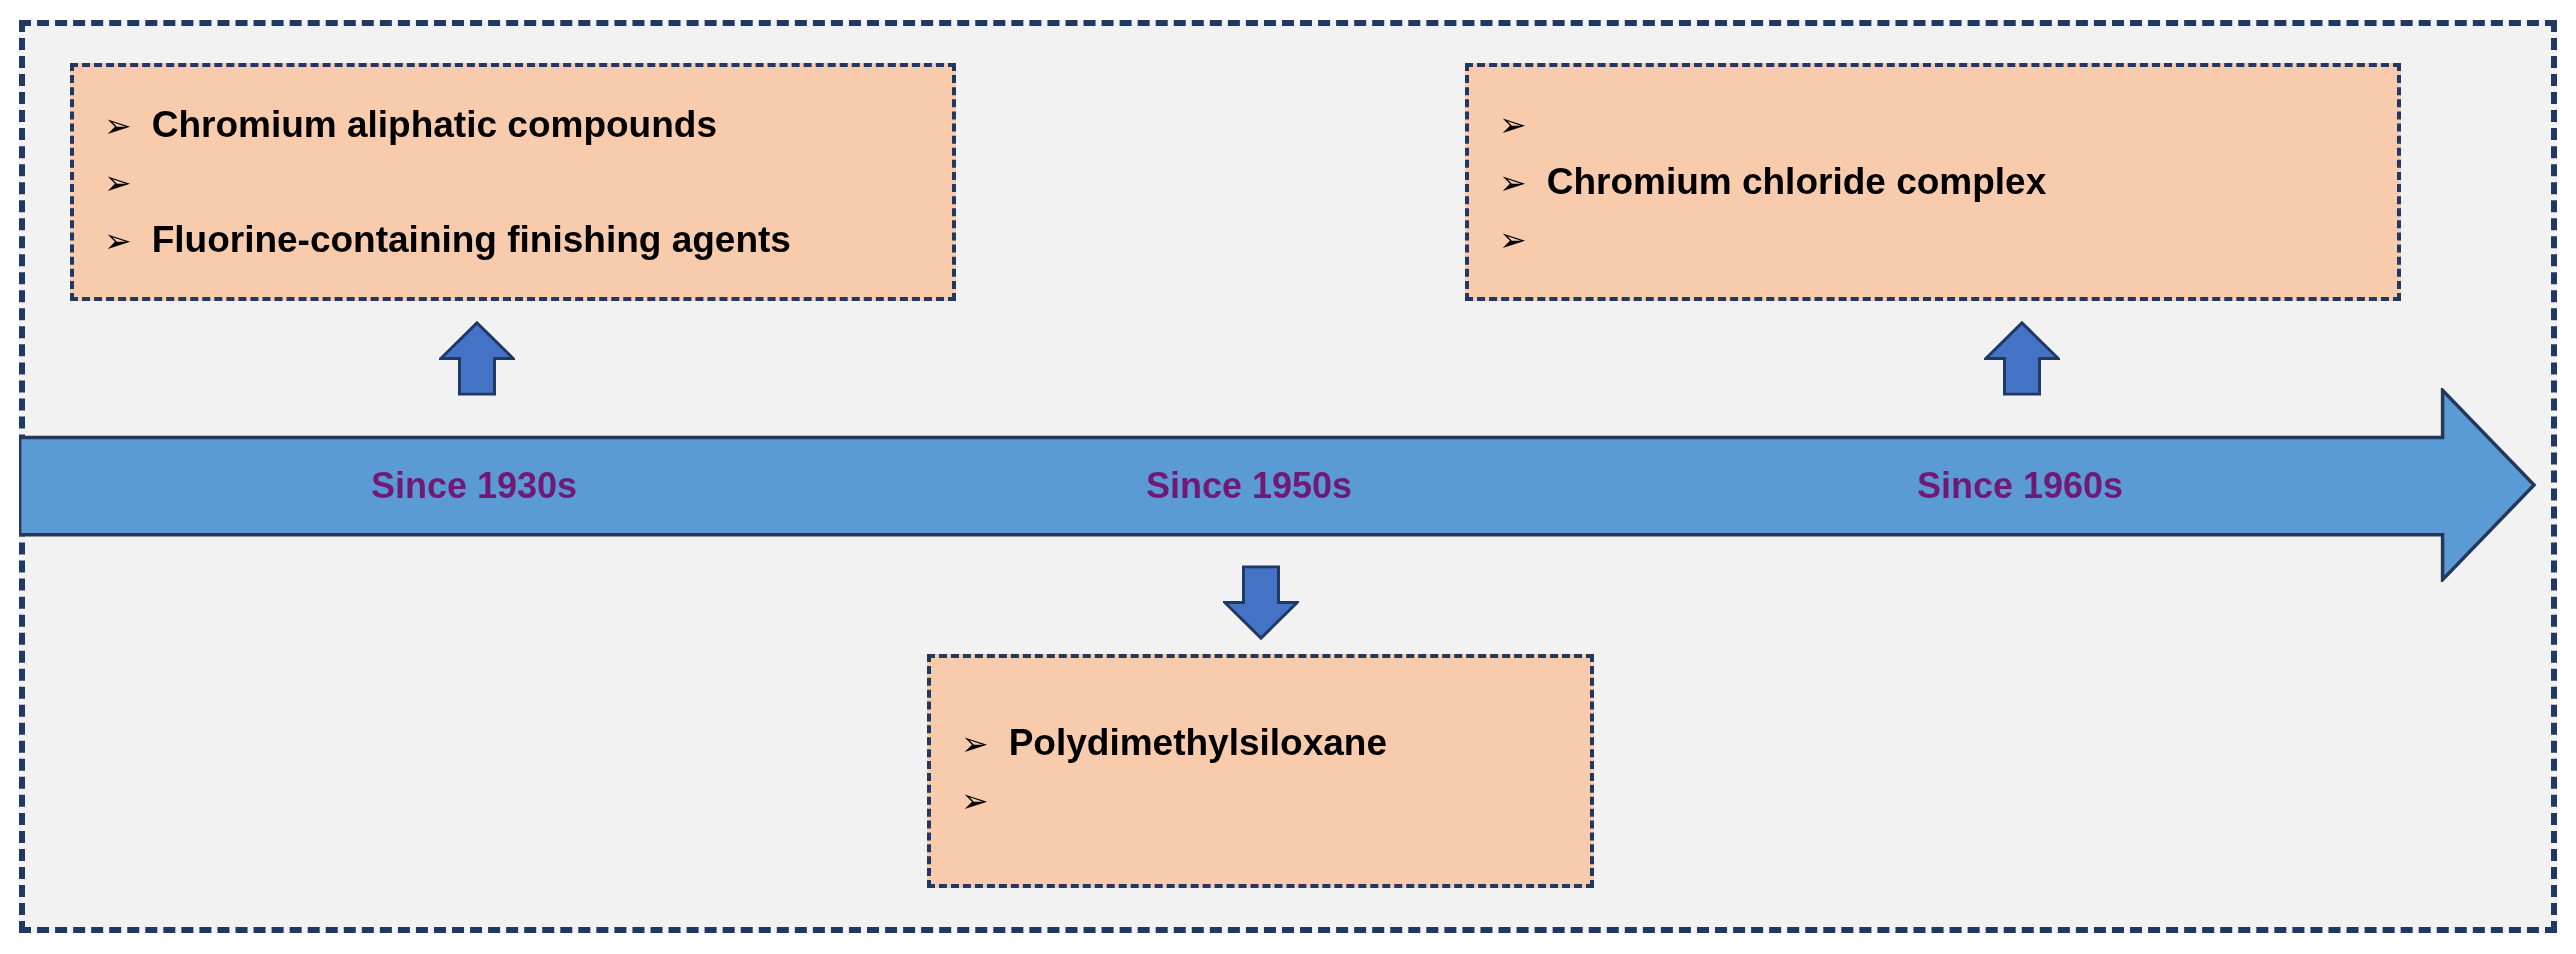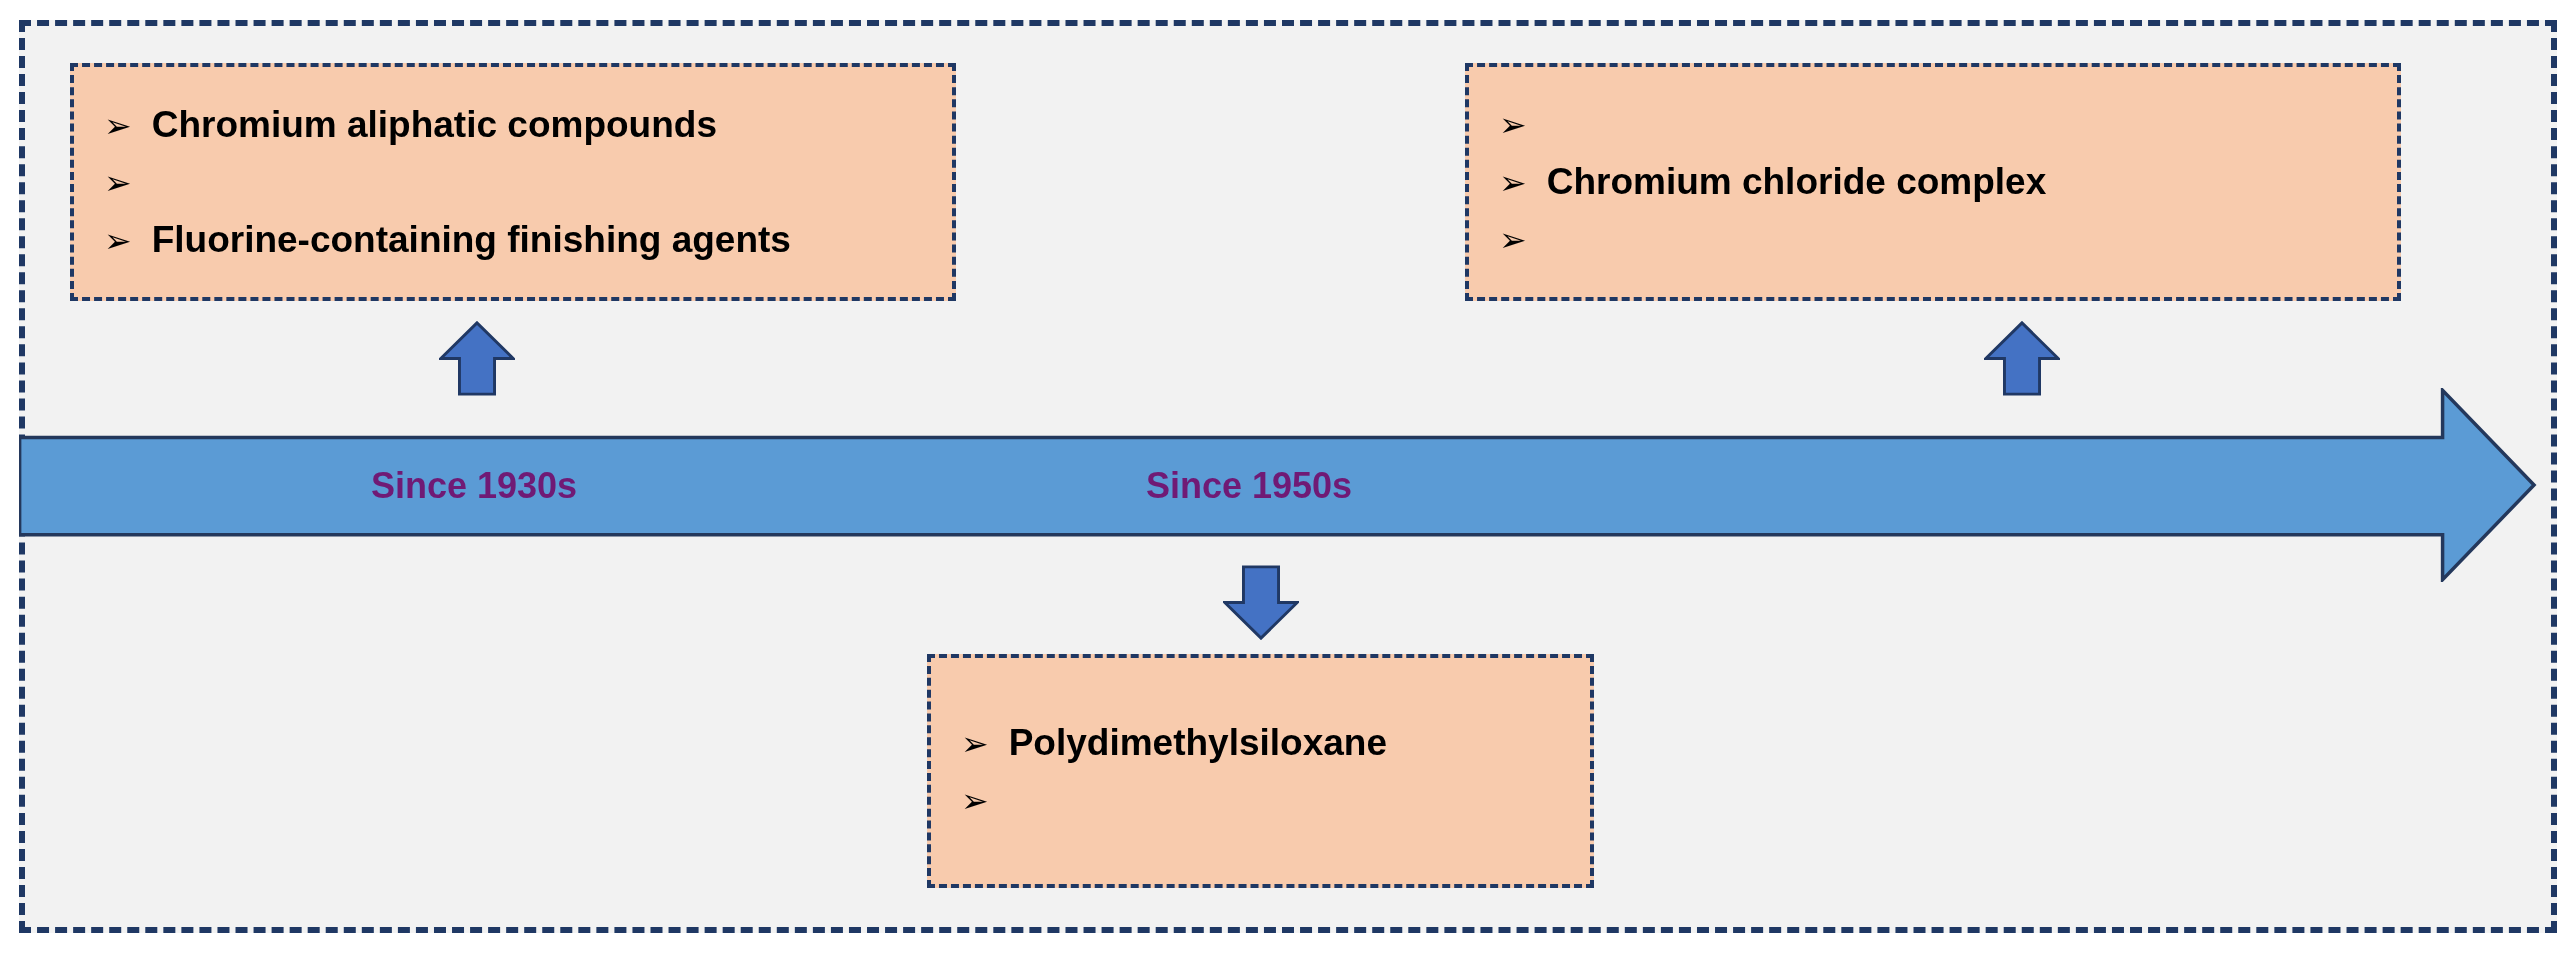--- a/index.html
+++ b/index.html
@@ -80,20 +80,21 @@
 
 <div class="canvas">
   <div class="frame"></div>
 
   <svg class="timeline-svg" viewBox="0 0 4320 333" aria-hidden="true">
     <polygon points="0,85 4159,85 4159,4 4316,166.5 4159,329 4159,252 0,252" fill="#5B9BD5" stroke="#24385C" stroke-width="6" stroke-linejoin="miter"></polygon>
   </svg>
 
   <div class="timeline-label label-1">Since 1930s</div>
   <div class="timeline-label label-2">Since 1950s</div>
+  <div class="timeline-label label-3">Since 1960s</div>
 
   <svg class="connector up-left" viewBox="0 0 130 128" aria-hidden="true">
     <polygon points="65,3 3,64 35,64 35,125 95,125 95,64 127,64" fill="#4472C4" stroke="#203864" stroke-width="5" stroke-linejoin="miter"></polygon>
   </svg>
   <svg class="connector up-right" viewBox="0 0 130 128" aria-hidden="true">
     <polygon points="65,3 3,64 35,64 35,125 95,125 95,64 127,64" fill="#4472C4" stroke="#203864" stroke-width="5" stroke-linejoin="miter"></polygon>
   </svg>
   <svg class="connector down-mid" viewBox="0 0 130 128" aria-hidden="true">
     <polygon points="35,3 95,3 95,64 127,64 65,125 3,64 35,64" fill="#4472C4" stroke="#203864" stroke-width="5" stroke-linejoin="miter"></polygon>
   </svg>

